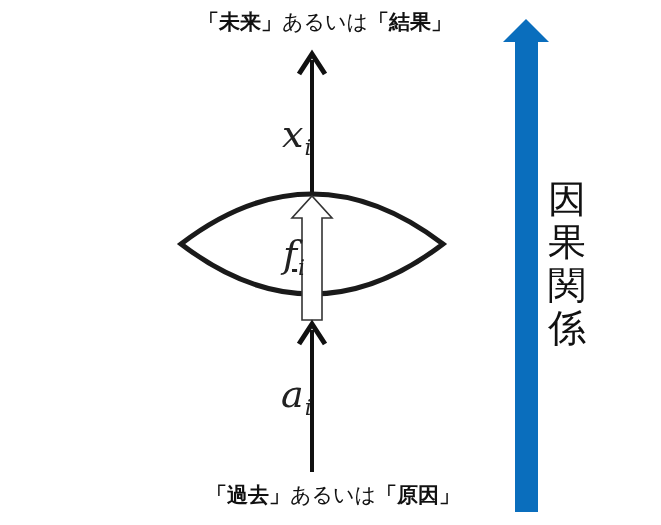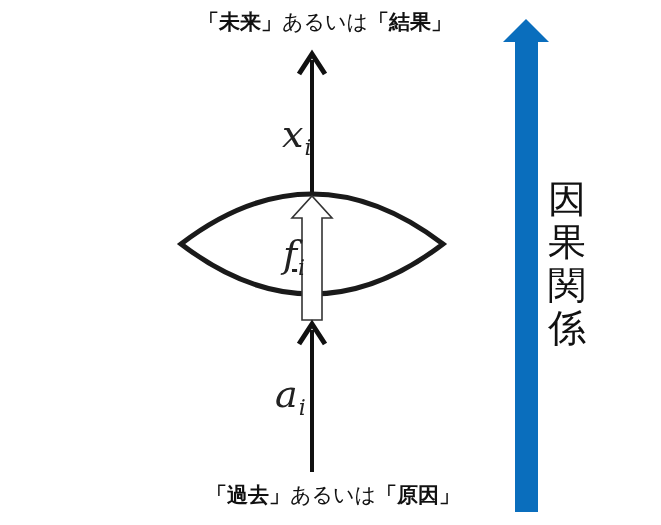--- a/index.html
+++ b/index.html
@@ -7,21 +7,21 @@
     .label { position: absolute; white-space: nowrap; color: #111; }
     .top-label { left: 198px; top: 8px; font-size: 21px; text-align: right; }
     .bottom-label { left: 206px; top: 481px; font-size: 21px; }
     .bold { font-weight: bold; }
     .thin { font-weight: normal; }
     svg.diagram { position: absolute; left: 0; top: 0; }
     .math { position: absolute; font-family: "DejaVu Serif", serif; font-style: italic; color: #222; margin-left: 28px; }
     .math .sub { font-size: 22px; position: relative; top: 8px; margin-left: 1px; }
     .xi { left: 254px; top: 112px; font-size: 38px; }
     .fi { left: 255px; top: 232px; font-size: 38px; text-decoration: underline; }
-    .ai { left: 247px; top: 372px; font-size: 38px; }
+    .ai { left: 253px; top: 372px; font-size: 38px; }
     .causal-label { position: absolute; left: 545px; top: 178px; font-size: 38px; line-height: 43px; width: 44px; text-align: center; color: #111; }
     .causal-label span { display: block; }
   </style>
 </head>
 <body>
 
 <div class="label top-label">
   <span class="bold">「</span><span class="bold">未来</span><span class="bold">」</span><span class="thin">あるいは</span><span class="bold">「</span><span class="bold">結果</span><span class="bold">」</span>
 </div>
 

